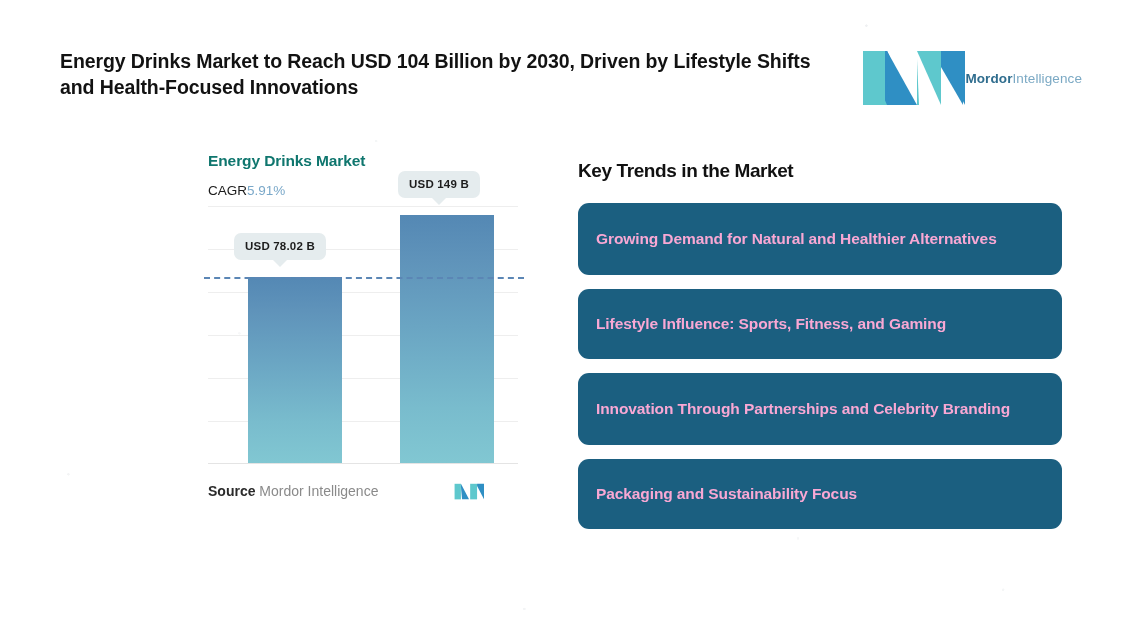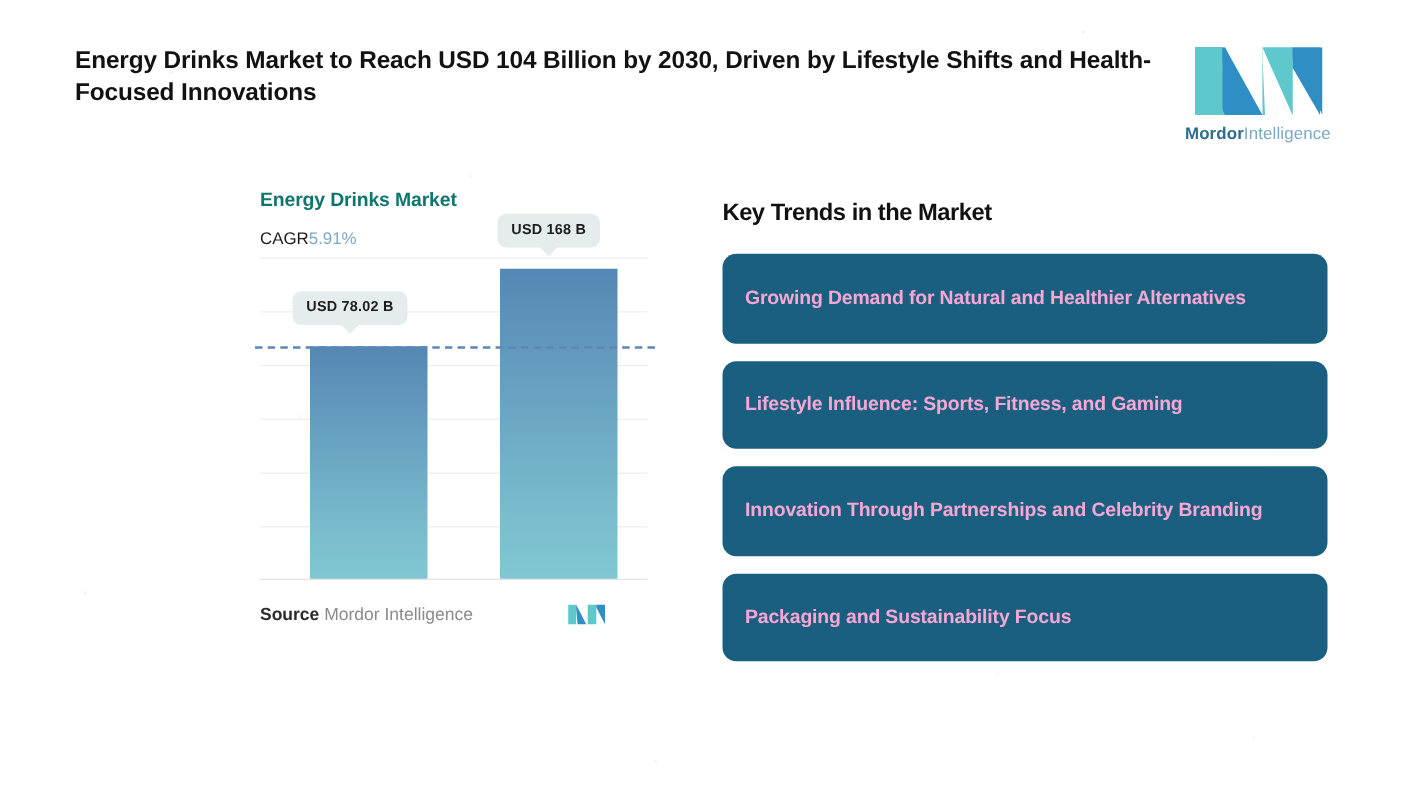--- a/index.html
+++ b/index.html
@@ -32,38 +32,37 @@
       radial-gradient(circle at 46% 95%, rgba(150,160,170,.22) 0 1px, transparent 1.5px),
       radial-gradient(circle at 70% 84%, rgba(150,160,170,.16) 0 1px, transparent 1.5px),
       radial-gradient(circle at 21% 52%, rgba(150,160,170,.14) 0 1px, transparent 1.5px),
       radial-gradient(circle at 88% 92%, rgba(150,160,170,.18) 0 1px, transparent 1.5px);
   }
 
   
   .header {
     position: absolute;
     left: 60px;
-    top: 36px;
+    top: 49px;
     right: 58px;
     display: flex;
     align-items: flex-start;
-    justify-content: flex-start;
+    justify-content: center;
     gap: 16px;
   }
   .headline {
     font-size: 19.5px;
     font-weight: bold;
     line-height: 1.32;
     letter-spacing: -.1px;
     max-width: 872px;
     color: #121212;
   }
   .brand {
     display: flex;
-    flex-direction: column;
     align-items: center;
     margin-top: -4px;
     flex: 0 0 auto;
   }
   .brand-mark { display: block; }
   .brand-word {
     font-size: 13.5px;
     letter-spacing: .1px;
     margin-top: 5px;
     white-space: nowrap;
@@ -258,21 +257,21 @@
     <div class="gridline" style="top:172px;"></div>
     <div class="gridline" style="top:215px;"></div>
     <div class="axis-line"></div>
 
     <div class="bar bar-2025" style="height:186px;"></div>
     <div class="bar bar-2030" style="height:248px;"></div>
 
     <div class="target-dash" style="top:71px;"></div>
 
     <div class="tip" style="left:26px; top:27px;">USD 78.02 B</div>
-    <div class="tip" style="left:190px; top:-35px;">USD 168 B</div>
+    <div class="tip" style="left:190px; top:-35px;">USD 149 B</div>
   </div>
 
 
   <div class="source-row">
     <div class="source-text"><b>Source</b> <span>Mordor Intelligence</span></div>
     <svg class="source-mark" width="30" height="18" viewBox="0 0 104 62" aria-hidden="true">
       <polygon points="2,6 24,6 24,60 2,60" fill="#5ec8cd"></polygon>
       <polygon points="24,6 52,60 28,60 24,16" fill="#2f8fc4"></polygon>
       <polygon points="56,6 80,6 80,60 56,60" fill="#5ec8cd"></polygon>
       <polygon points="80,6 104,6 104,60 80,14" fill="#2f8fc4"></polygon>

